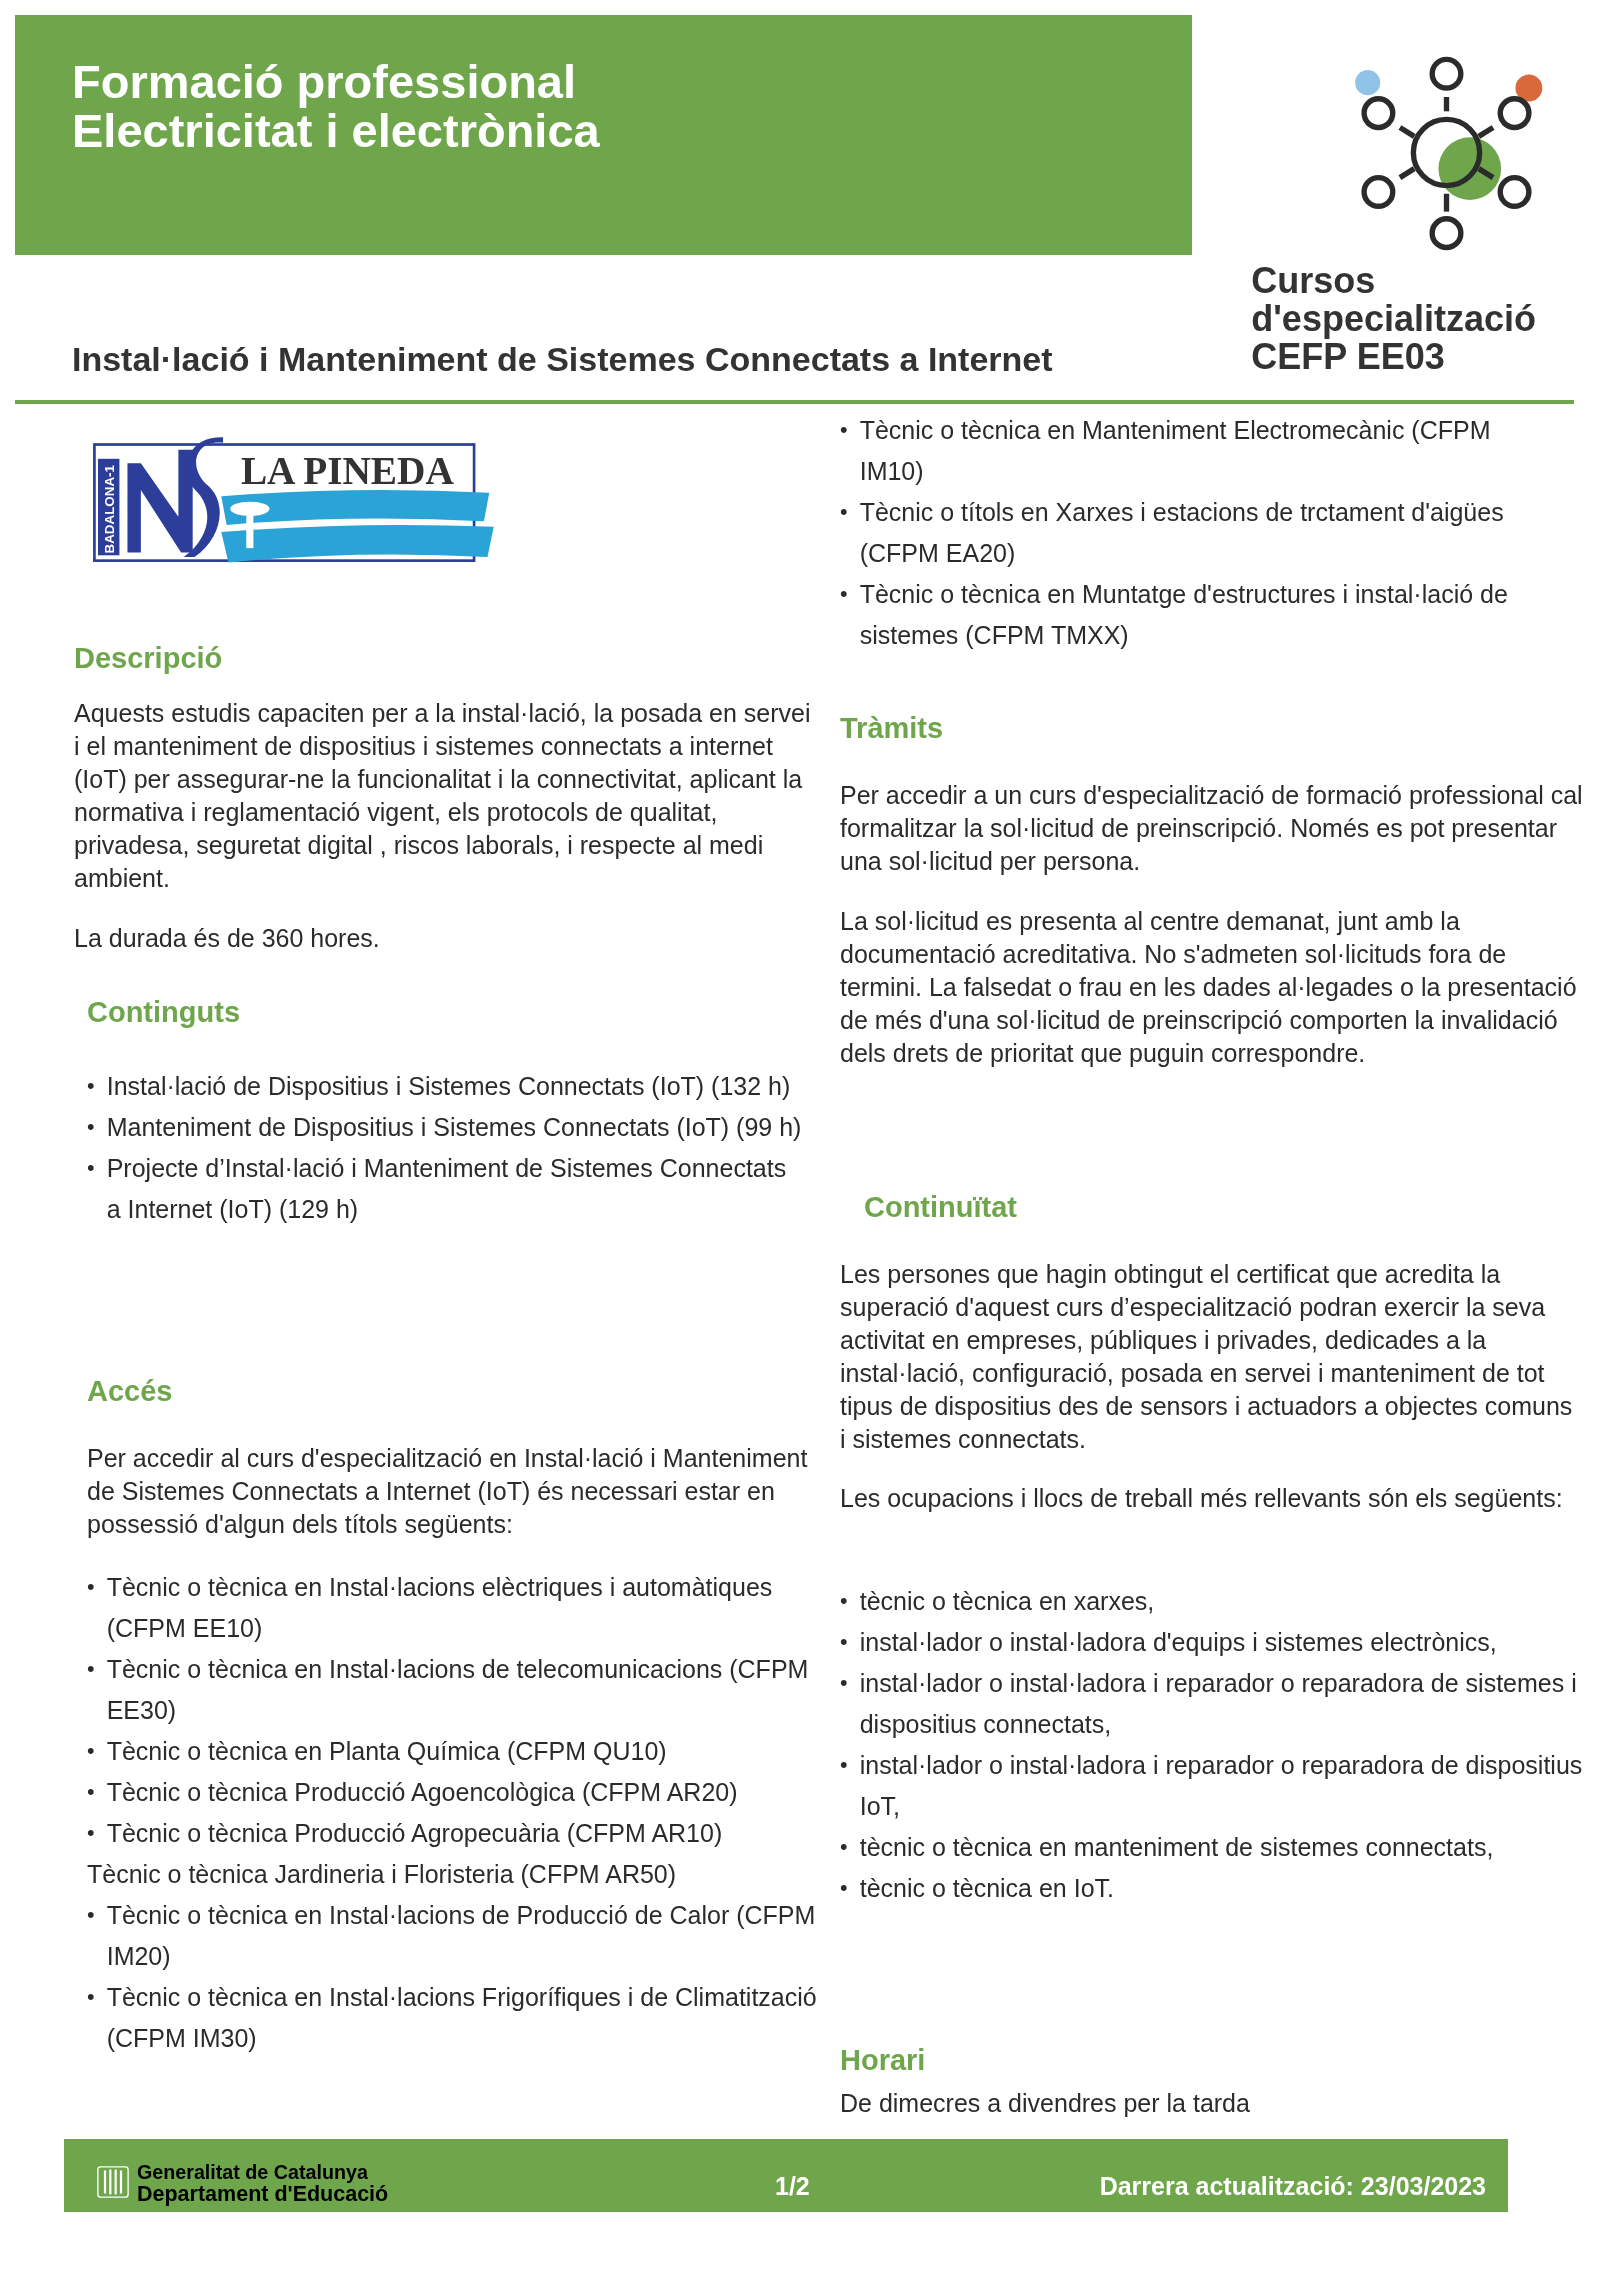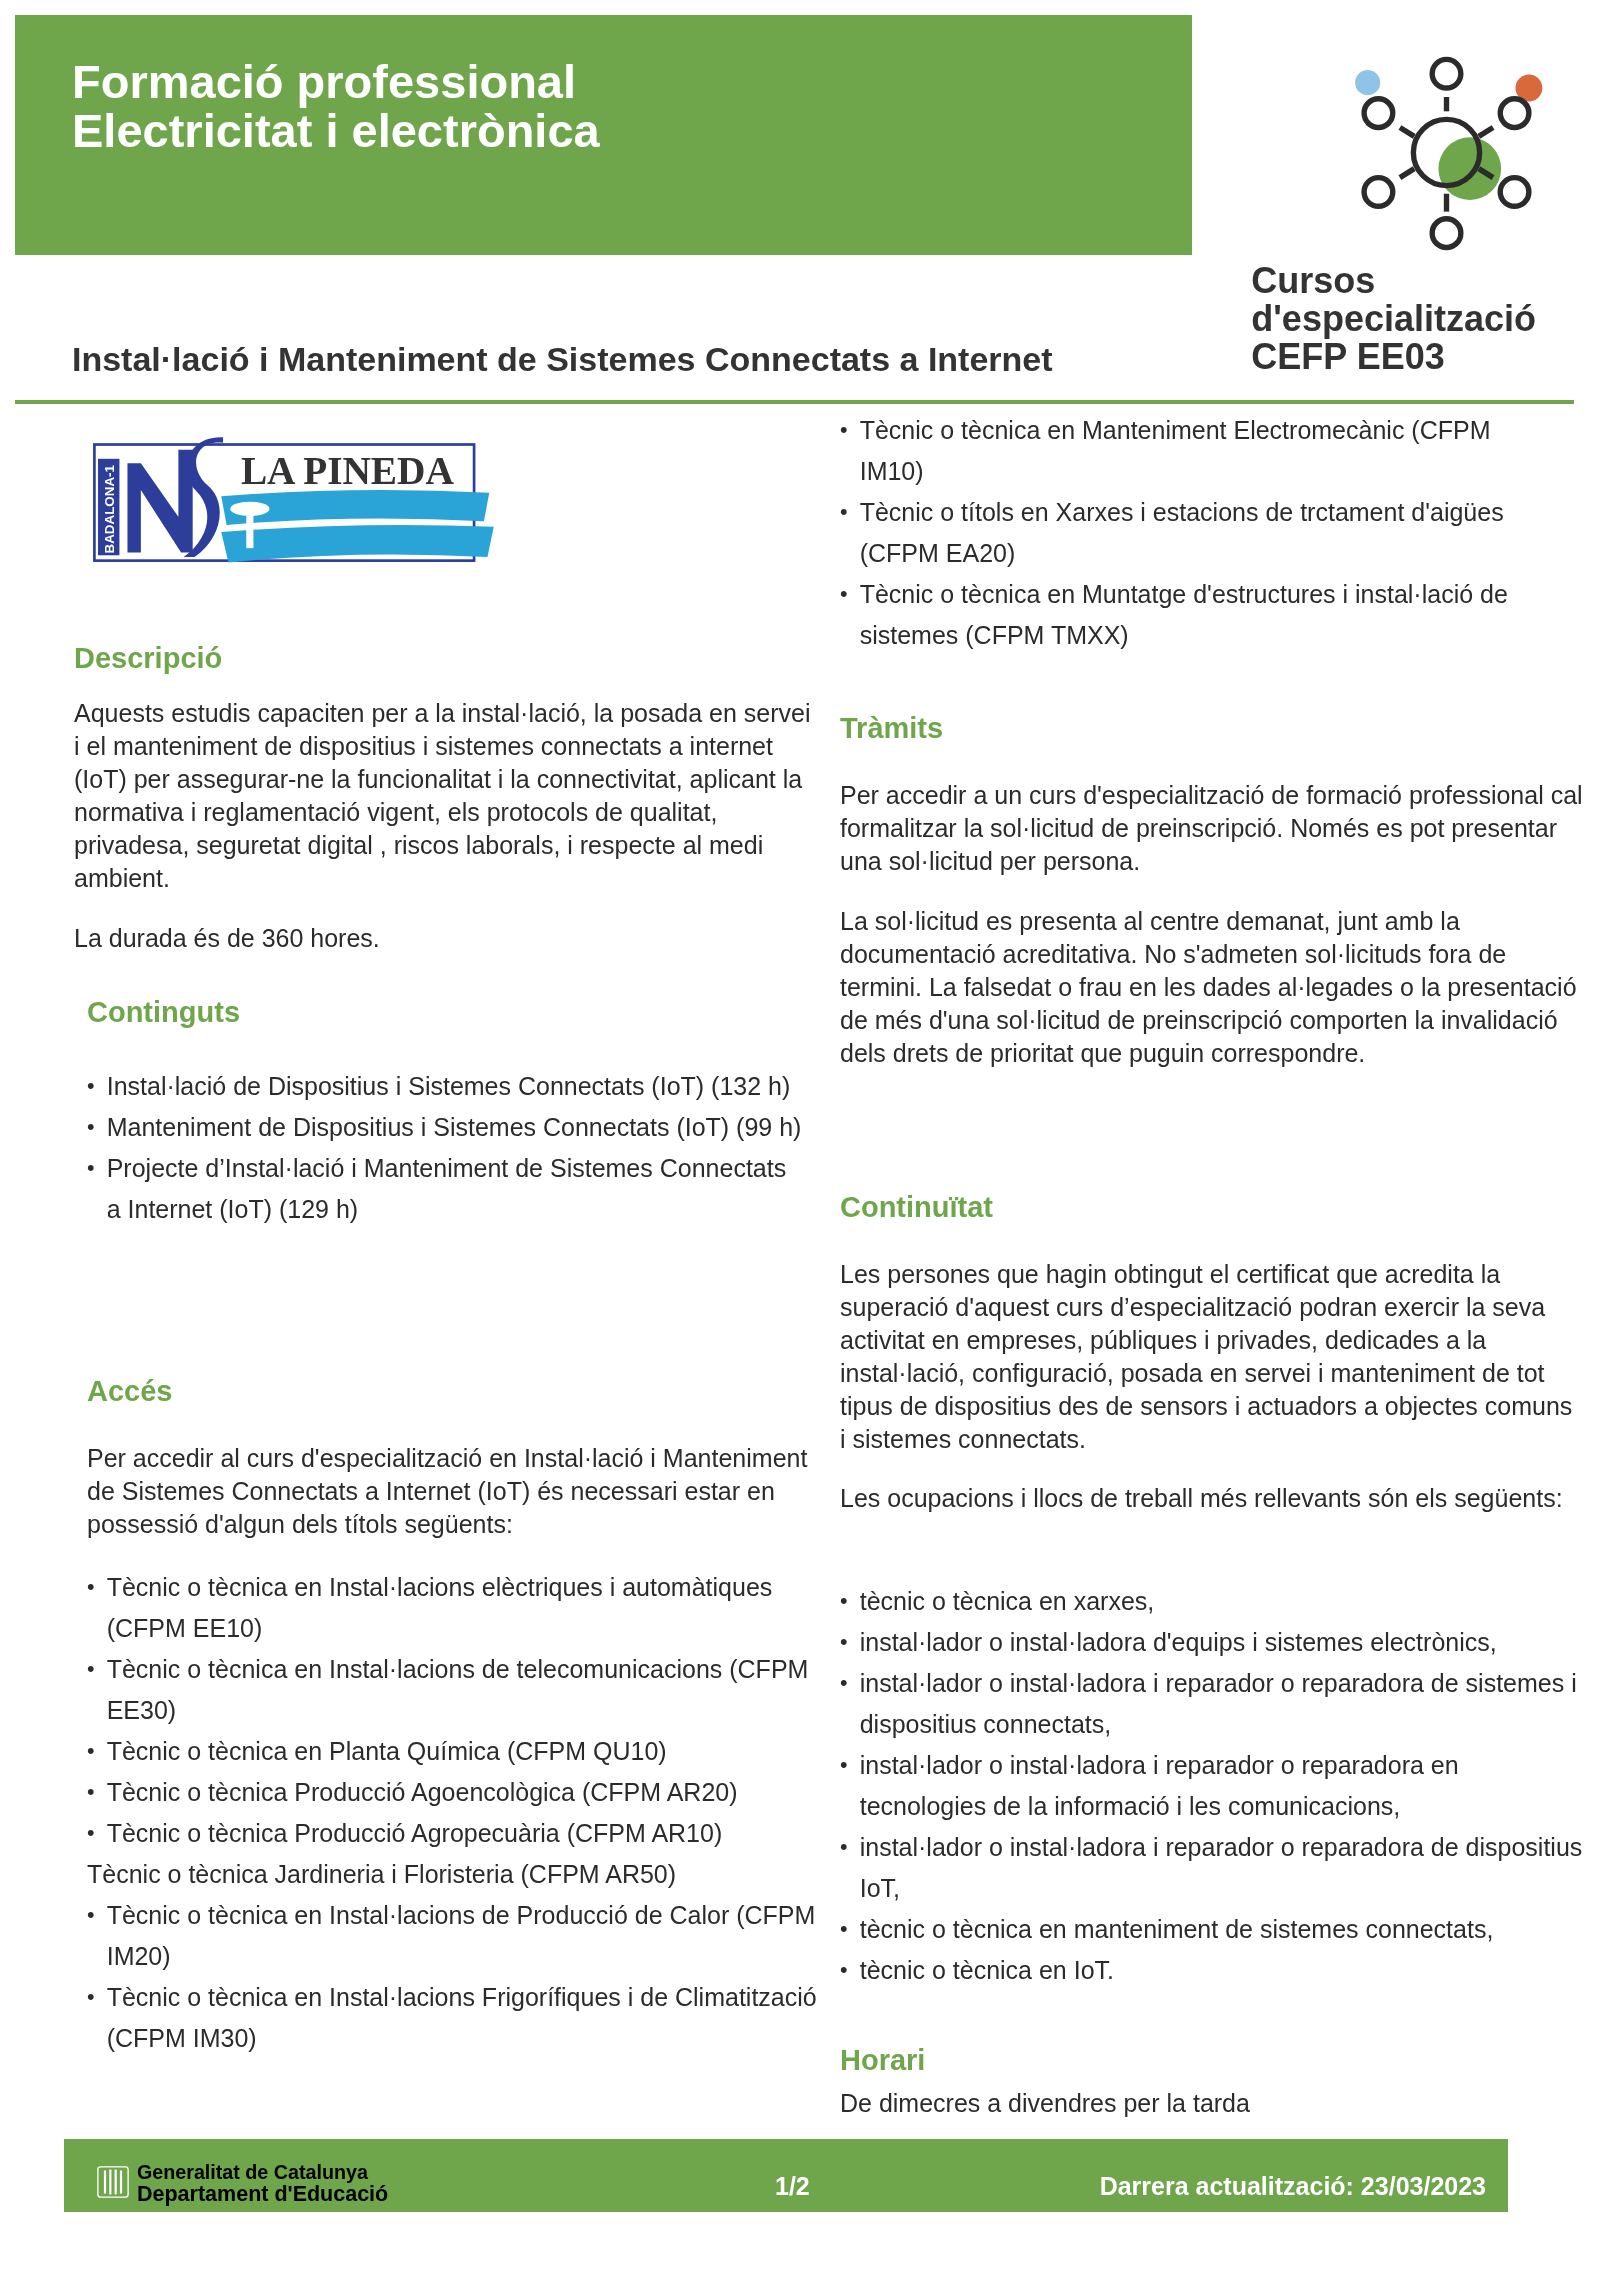--- a/index.html
+++ b/index.html
@@ -108,28 +108,27 @@
 <ul class="abs list" style="left:840px; top:410px; width:716px;">
   <li class="bullet">Tècnic o tècnica en Manteniment Electromecànic (CFPM IM10)</li>
   <li class="bullet">Tècnic o títols en Xarxes i estacions de trctament d'aigües (CFPM EA20)</li>
   <li class="bullet">Tècnic o tècnica en Muntatge d'estructures i instal·lació de sistemes (CFPM TMXX)</li>
 </ul>
 
 <div class="abs h2" style="left:840px; top:712px;">Tràmits</div>
 <div class="abs p" style="left:840px; top:779px; width:743px;">Per accedir a un curs d'especialització de formació professional cal formalitzar la sol·licitud de preinscripció. Només es pot presentar una sol·licitud per persona.</div>
 <div class="abs p" style="left:840px; top:905px; width:743px;">La sol·licitud es presenta al centre demanat, junt amb la documentació acreditativa. No s'admeten sol·licituds fora de termini. La falsedat o frau en les dades al·legades o la presentació de més d'una sol·licitud de preinscripció comporten la invalidació dels drets de prioritat que puguin correspondre.</div>
 
-<div class="abs h2" style="left:840px; top:1191px;">Continuïtat</div>
+<div class="abs h2" style="left:864px; top:1191px;">Continuïtat</div>
 <div class="abs p" style="left:840px; top:1258px; width:743px;">Les persones que hagin obtingut el certificat que acredita la superació d'aquest curs d’especialització podran exercir la seva activitat en empreses, públiques i privades, dedicades a la instal·lació, configuració, posada en servei i manteniment de tot tipus de dispositius des de sensors i actuadors a objectes comuns i sistemes connectats.</div>
 <div class="abs p" style="left:840px; top:1482px; width:743px;">Les ocupacions i llocs de treball més rellevants són els següents:</div>
 <ul class="abs list" style="left:840px; top:1581px; width:743px;">
   <li class="bullet">tècnic o tècnica en xarxes,</li>
   <li class="bullet">instal·lador o instal·ladora d'equips i sistemes electrònics,</li>
   <li class="bullet">instal·lador o instal·ladora i reparador o reparadora de sistemes i dispositius connectats,</li>
-  <li class="bullet">instal·lador o instal·ladora i reparador o reparadora en tecnologies de la informació i les comunicacions,</li>
   <li class="bullet">instal·lador o instal·ladora i reparador o reparadora de dispositius IoT,</li>
   <li class="bullet">tècnic o tècnica en manteniment de sistemes connectats,</li>
   <li class="bullet">tècnic o tècnica en IoT.</li>
 </ul>
 
 <div class="abs h2" style="left:840px; top:2044px;">Horari</div>
 <div class="abs p" style="left:840px; top:2087px;">De dimecres a divendres per la tarda</div>
 
 <div class="abs green-bg footer"></div>
 <svg class="abs gen-icon" viewBox="0 0 36 36">

